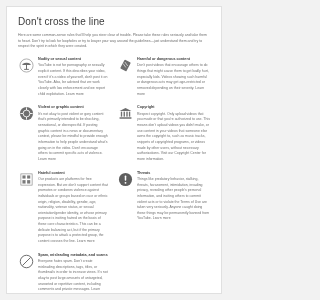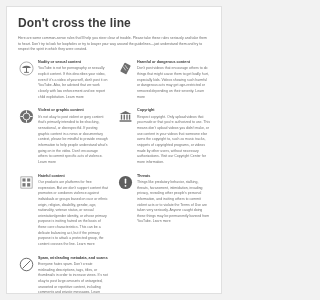--- a/index.html
+++ b/index.html
@@ -20,22 +20,22 @@
     width: 216px;
     height: 288px;
     background: #ffffff;
     border: 1px solid #e0e0e0;
     overflow: hidden;
   }
   .inner {
     padding: 9px 11px 0 11px;
   }
   .page-title {
-    font-size: 12px;
-    font-weight: 700;
+    font-size: 10px;
+    font-weight: 400;
     color: #3b3b3b;
     letter-spacing: 0.1px;
     margin-bottom: 6px;
   }
   .intro {
     font-size: 3.5px;
     line-height: 1.62;
     color: #6d6d6d;
     margin-bottom: 7px;
     text-align: left;

